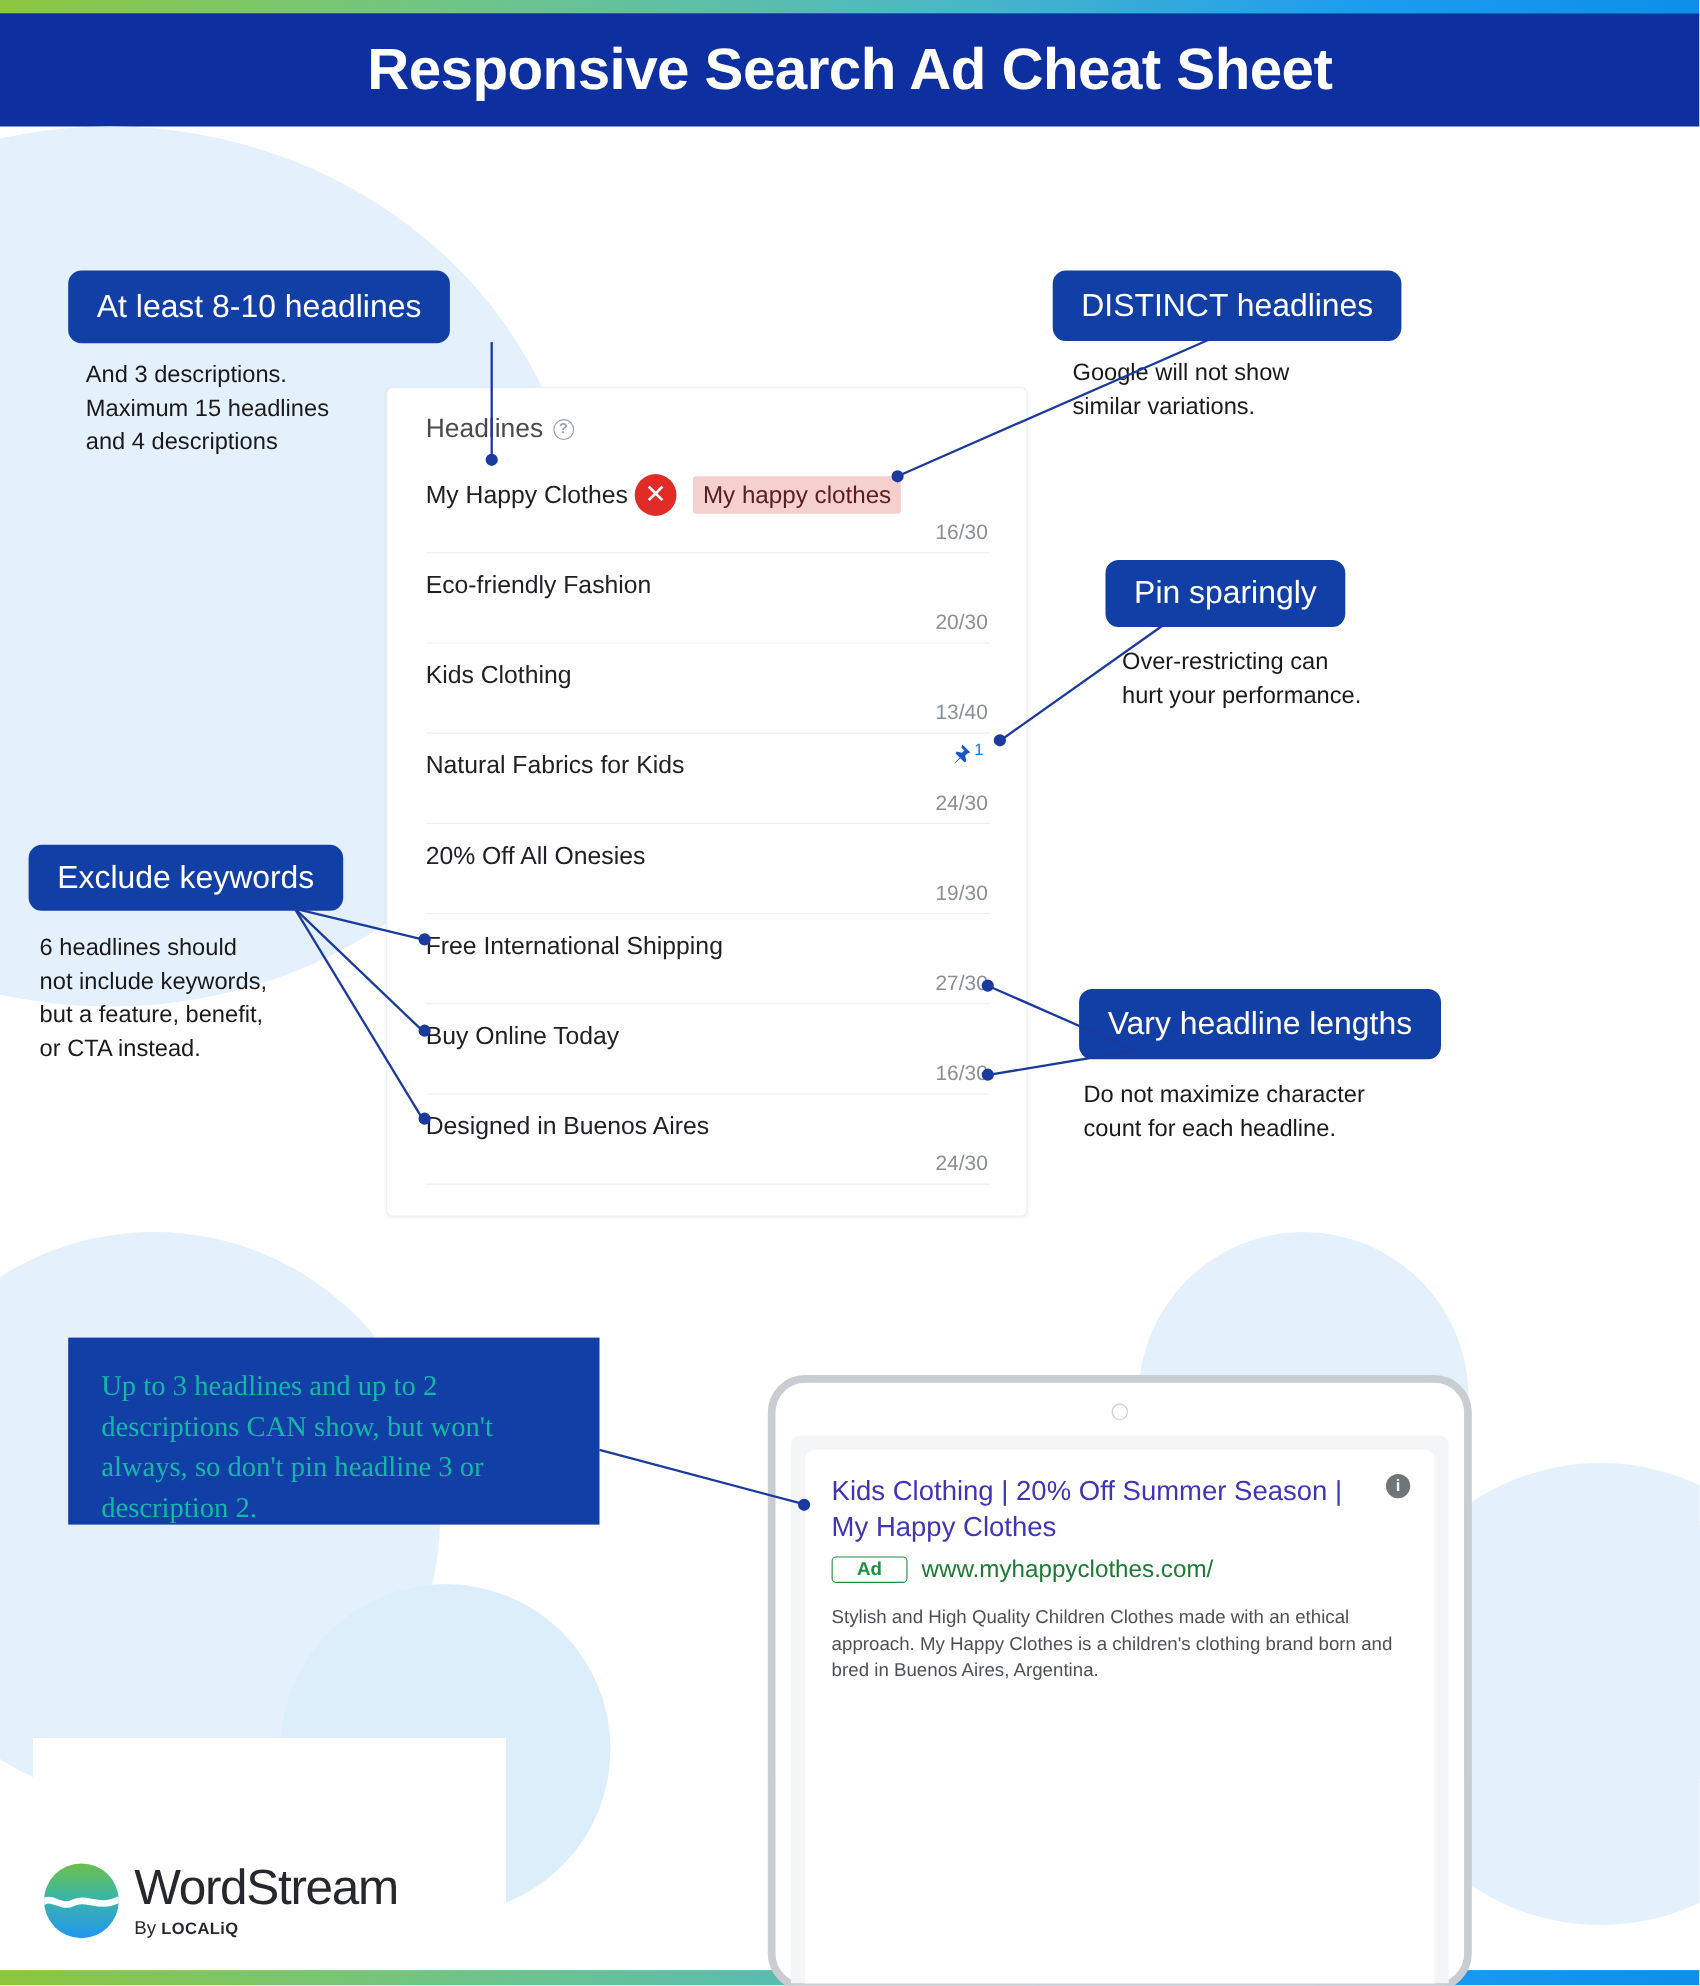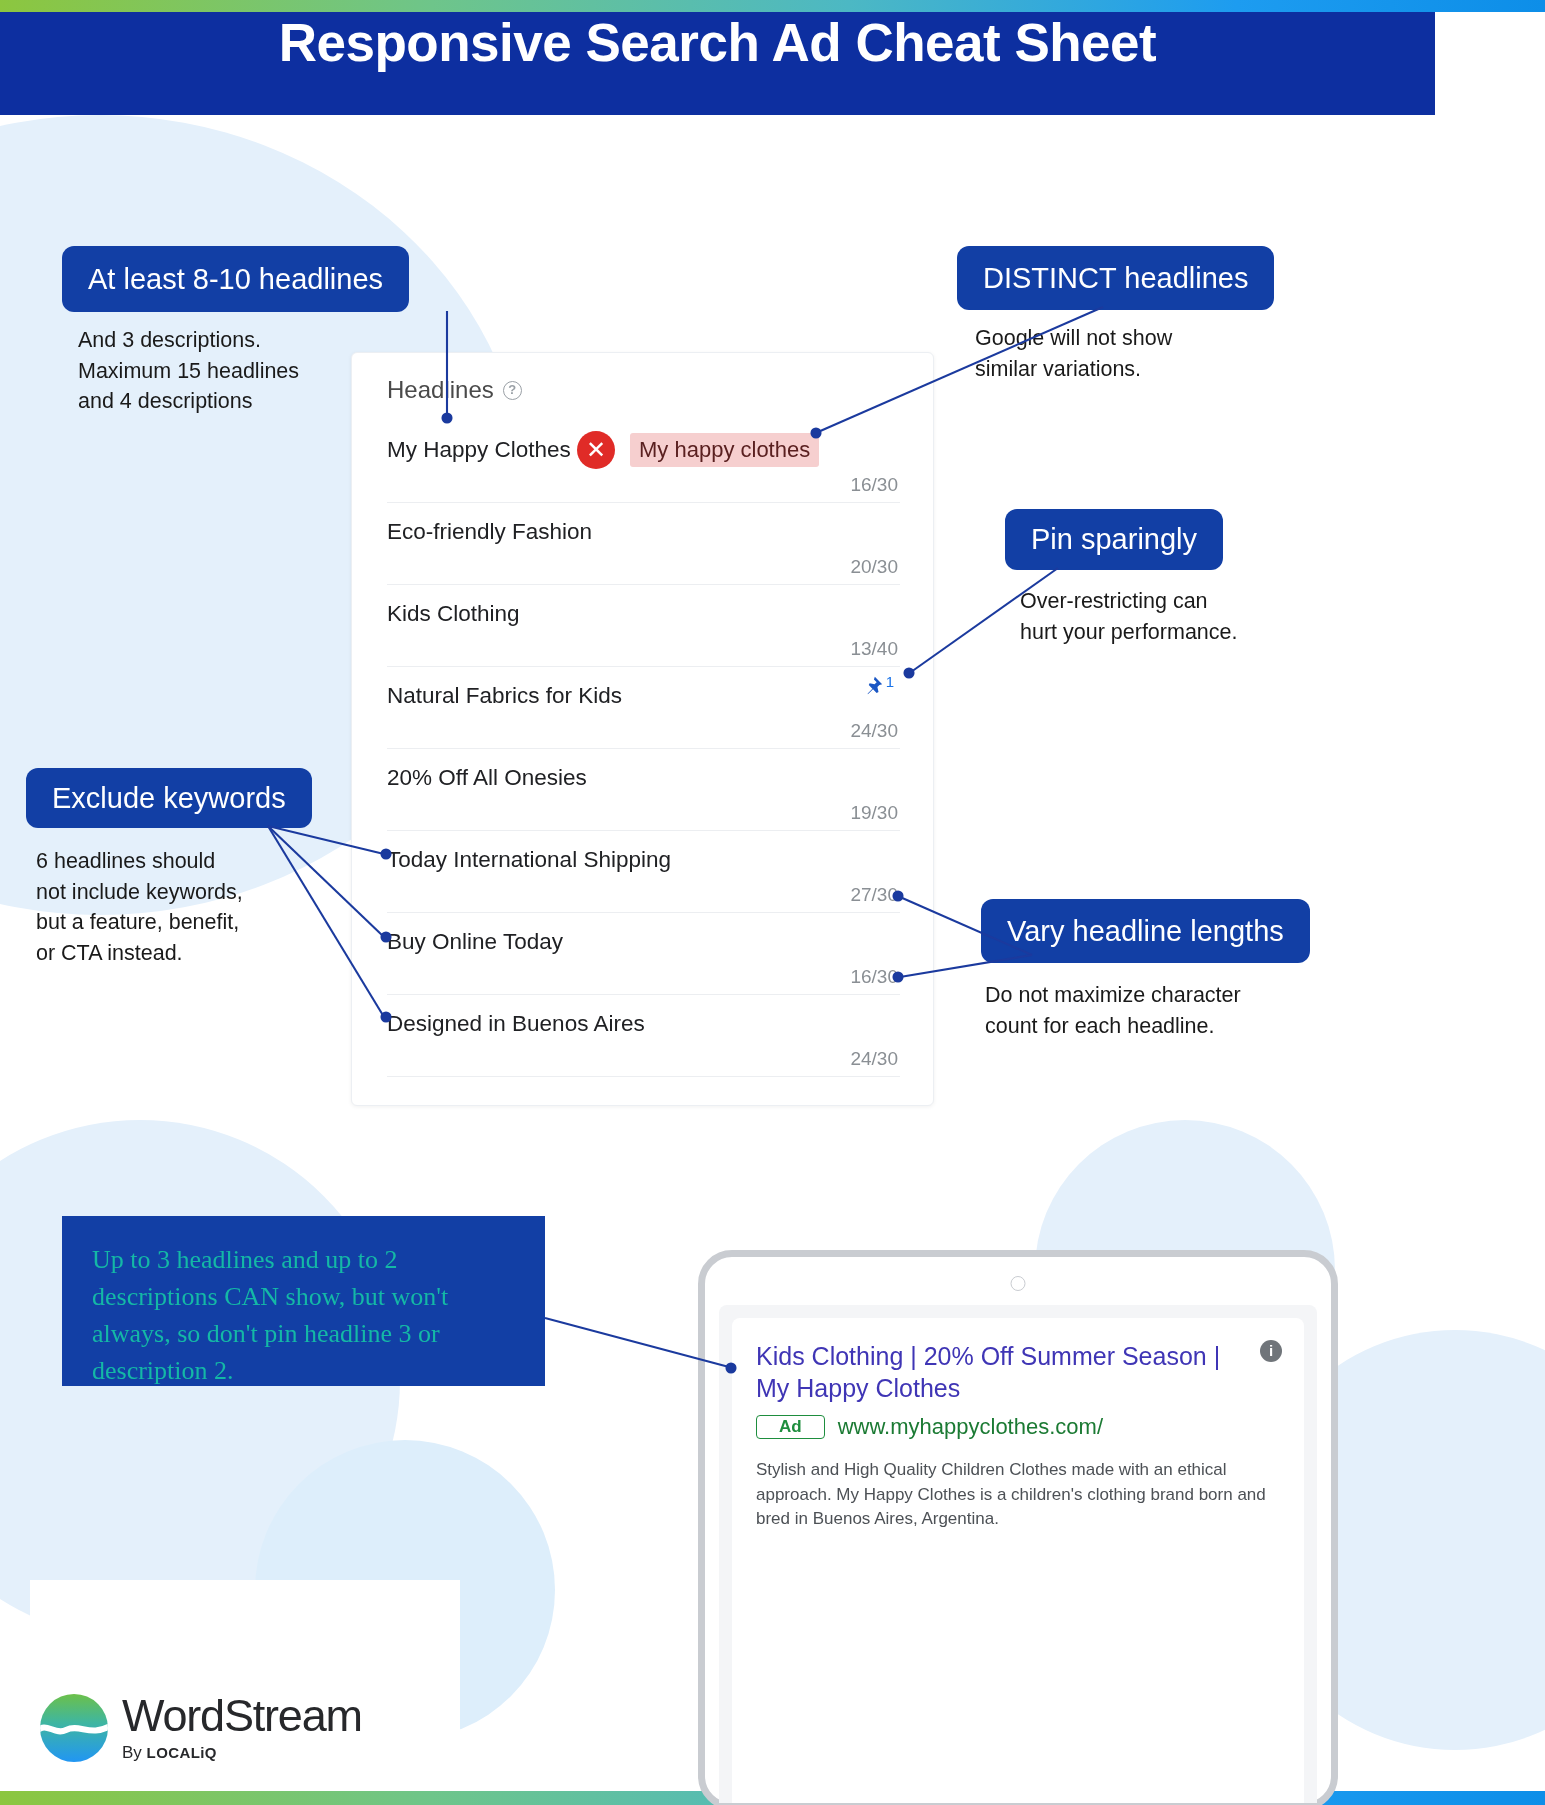--- a/index.html
+++ b/index.html
@@ -17,23 +17,23 @@
     position: absolute; left: 0; top: 0; width: 1545px; height: 12px;
     background: linear-gradient(90deg, #8cc63f 0%, #6ec58a 28%, #4cb8c4 55%, #1d9cf0 80%, #0d8ee8 100%);
   }
   .bottom-gradient {
     position: absolute; left: 0; bottom: 0; width: 1545px; height: 14px;
     background: linear-gradient(90deg, #8cc63f 0%, #6ec58a 28%, #4cb8c4 55%, #1d9cf0 80%, #0d8ee8 100%);
   }
 
   
   .header-banner {
-    position: absolute; left: 0; top: 12px; width: 1435px; height: 103px;
+    position: absolute; left: 0; top: 12px; width: 1545px; height: 103px;
     background: #0d2fa0;
-    display: flex; justify-content: center;
+    display: flex; align-items: center; justify-content: center;
   }
   .header-title {
     color: #ffffff; font-size: 53px; font-weight: bold; letter-spacing: -0.5px;
   }
 
   
   .blob { position: absolute; border-radius: 50%; background: #e4f0fb; z-index: 0; }
   .blob-a { left: -330px; top: 115px; width: 860px; height: 800px; }
   .blob-b { left: -120px; top: 1120px; width: 520px; height: 520px; }
   .blob-c { left: 255px; top: 1440px; width: 300px; height: 300px; background:#ddeefb;}
@@ -277,21 +277,21 @@
         </div>
         <div class="hl-count">24/30</div>
       </div>
 
       <div class="hl-row">
         <div class="hl-text">20% Off All Onesies</div>
         <div class="hl-count">19/30</div>
       </div>
 
       <div class="hl-row">
-        <div class="hl-text">Today International Shipping</div>
+        <div class="hl-text">Free International Shipping</div>
         <div class="hl-count">27/30</div>
       </div>
 
       <div class="hl-row">
         <div class="hl-text">Buy Online Today</div>
         <div class="hl-count">16/30</div>
       </div>
 
       <div class="hl-row">
         <div class="hl-text">Designed in Buenos Aires</div>

